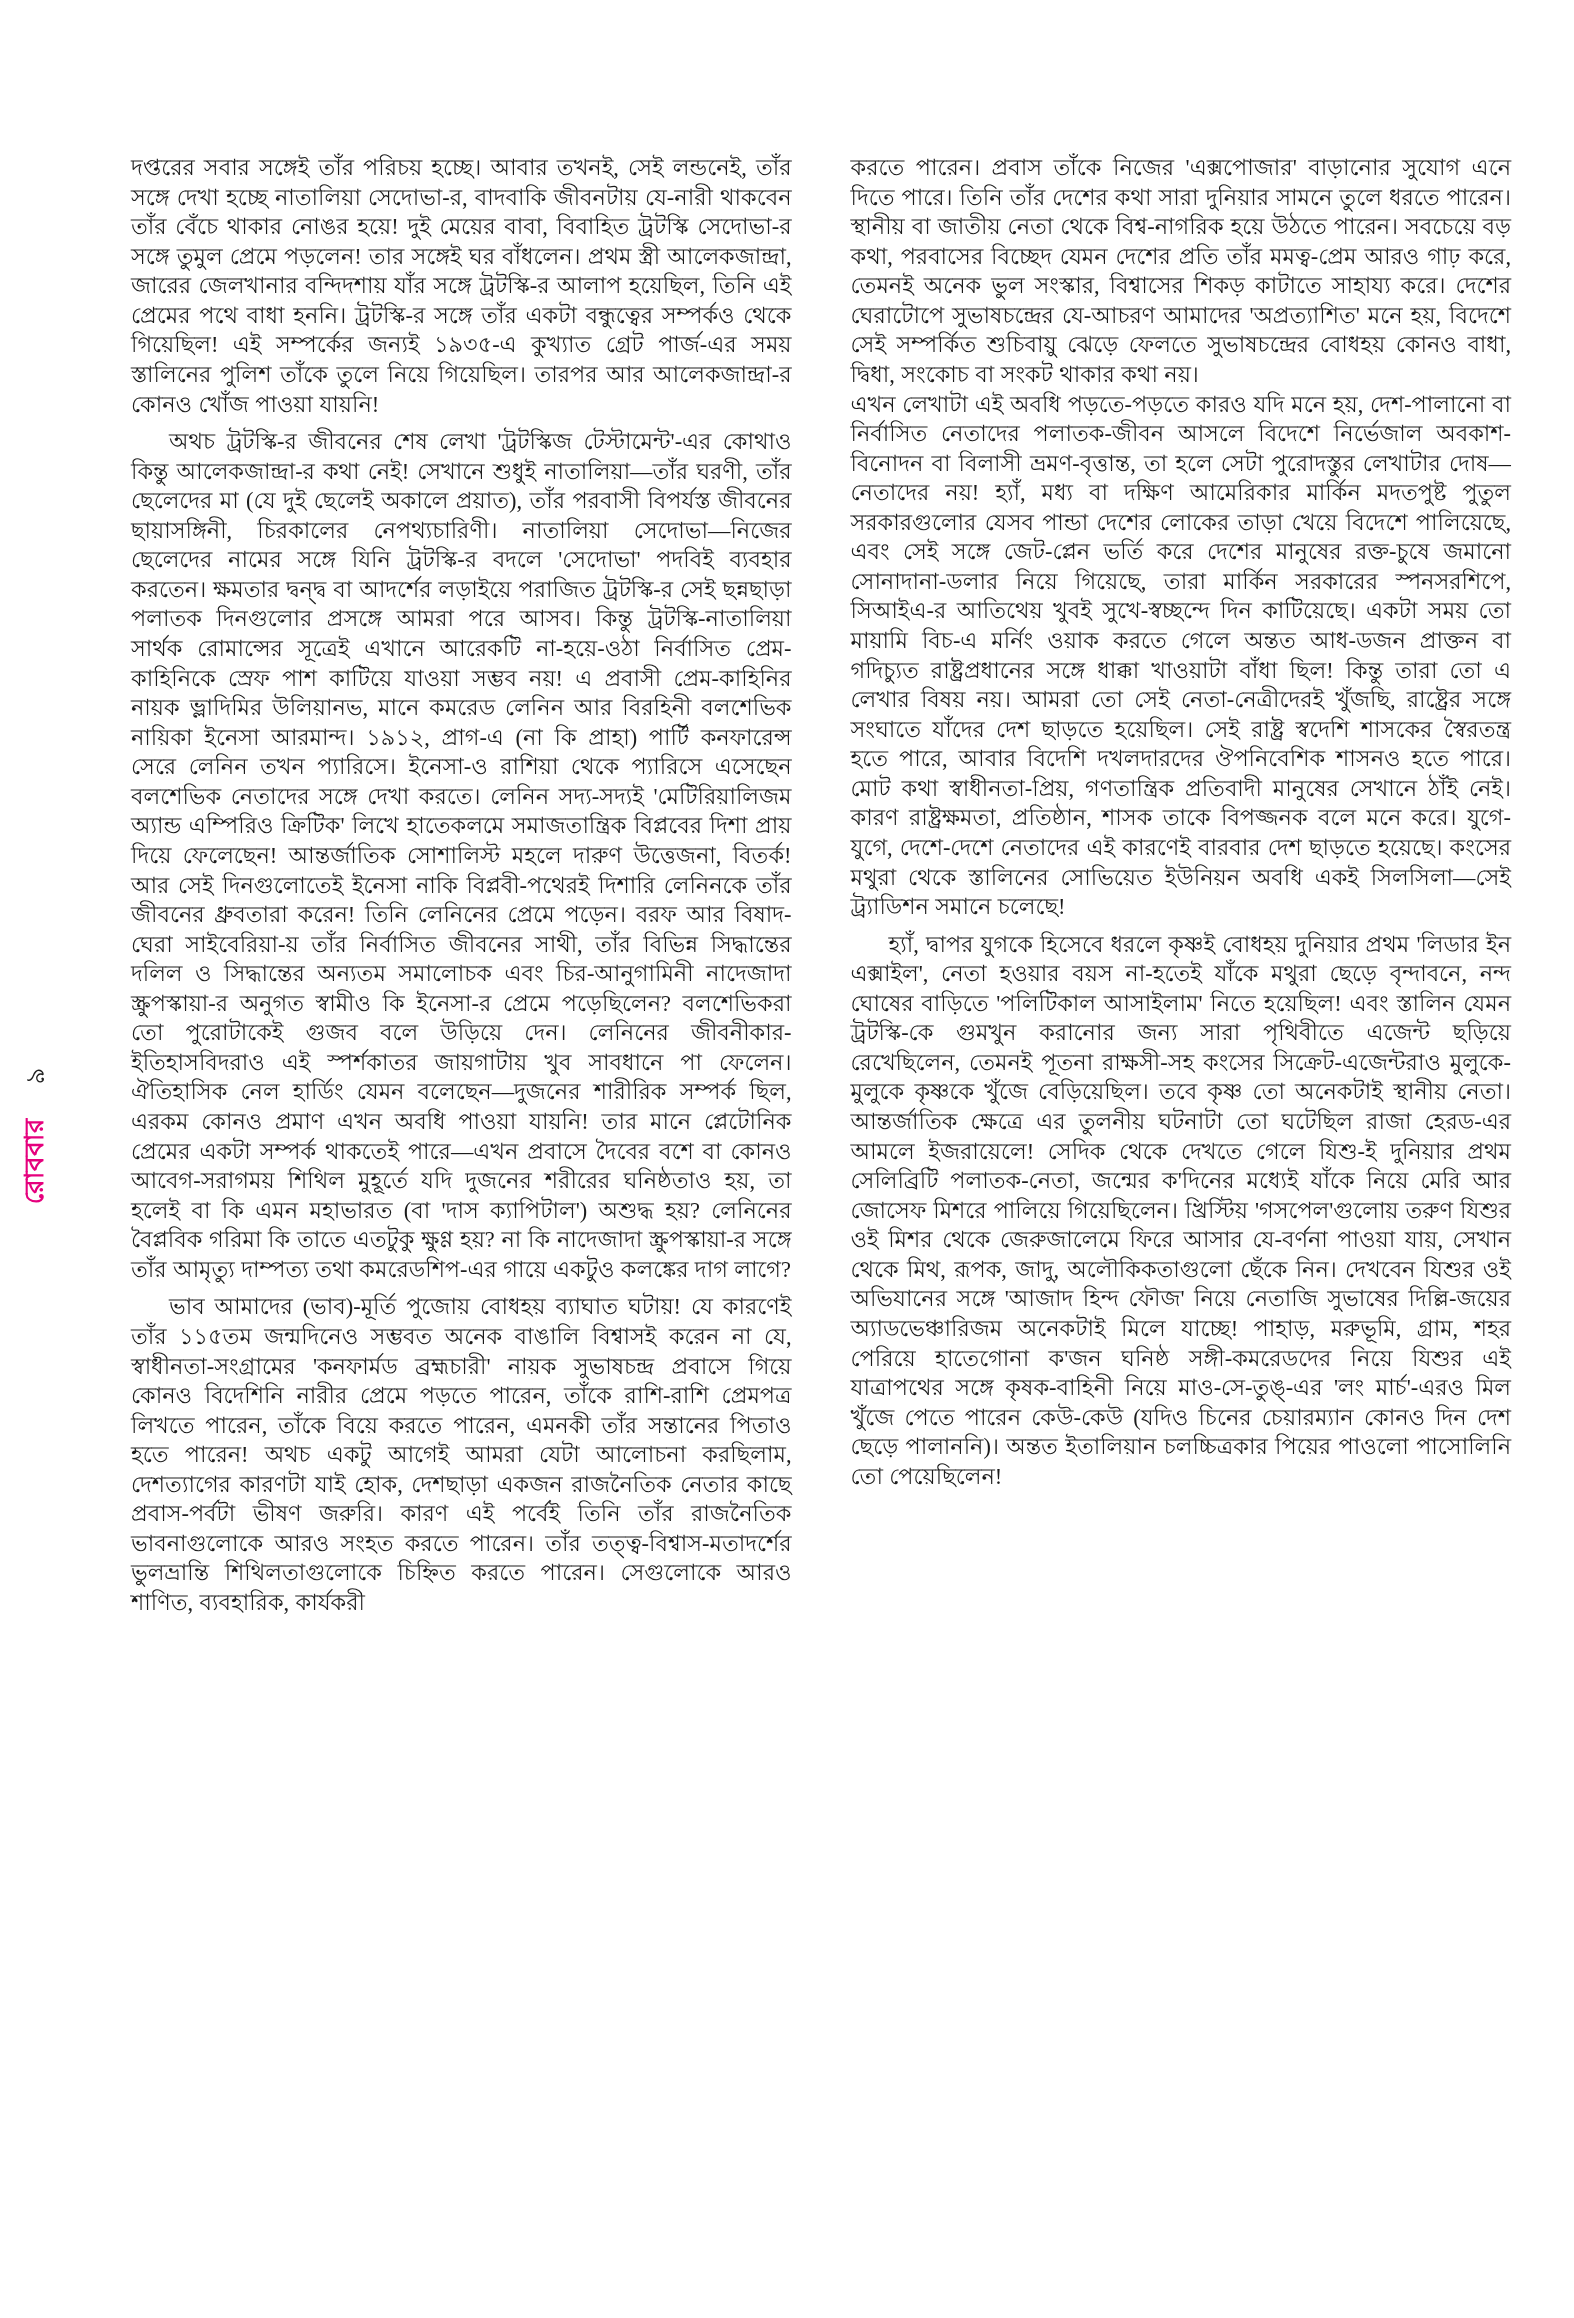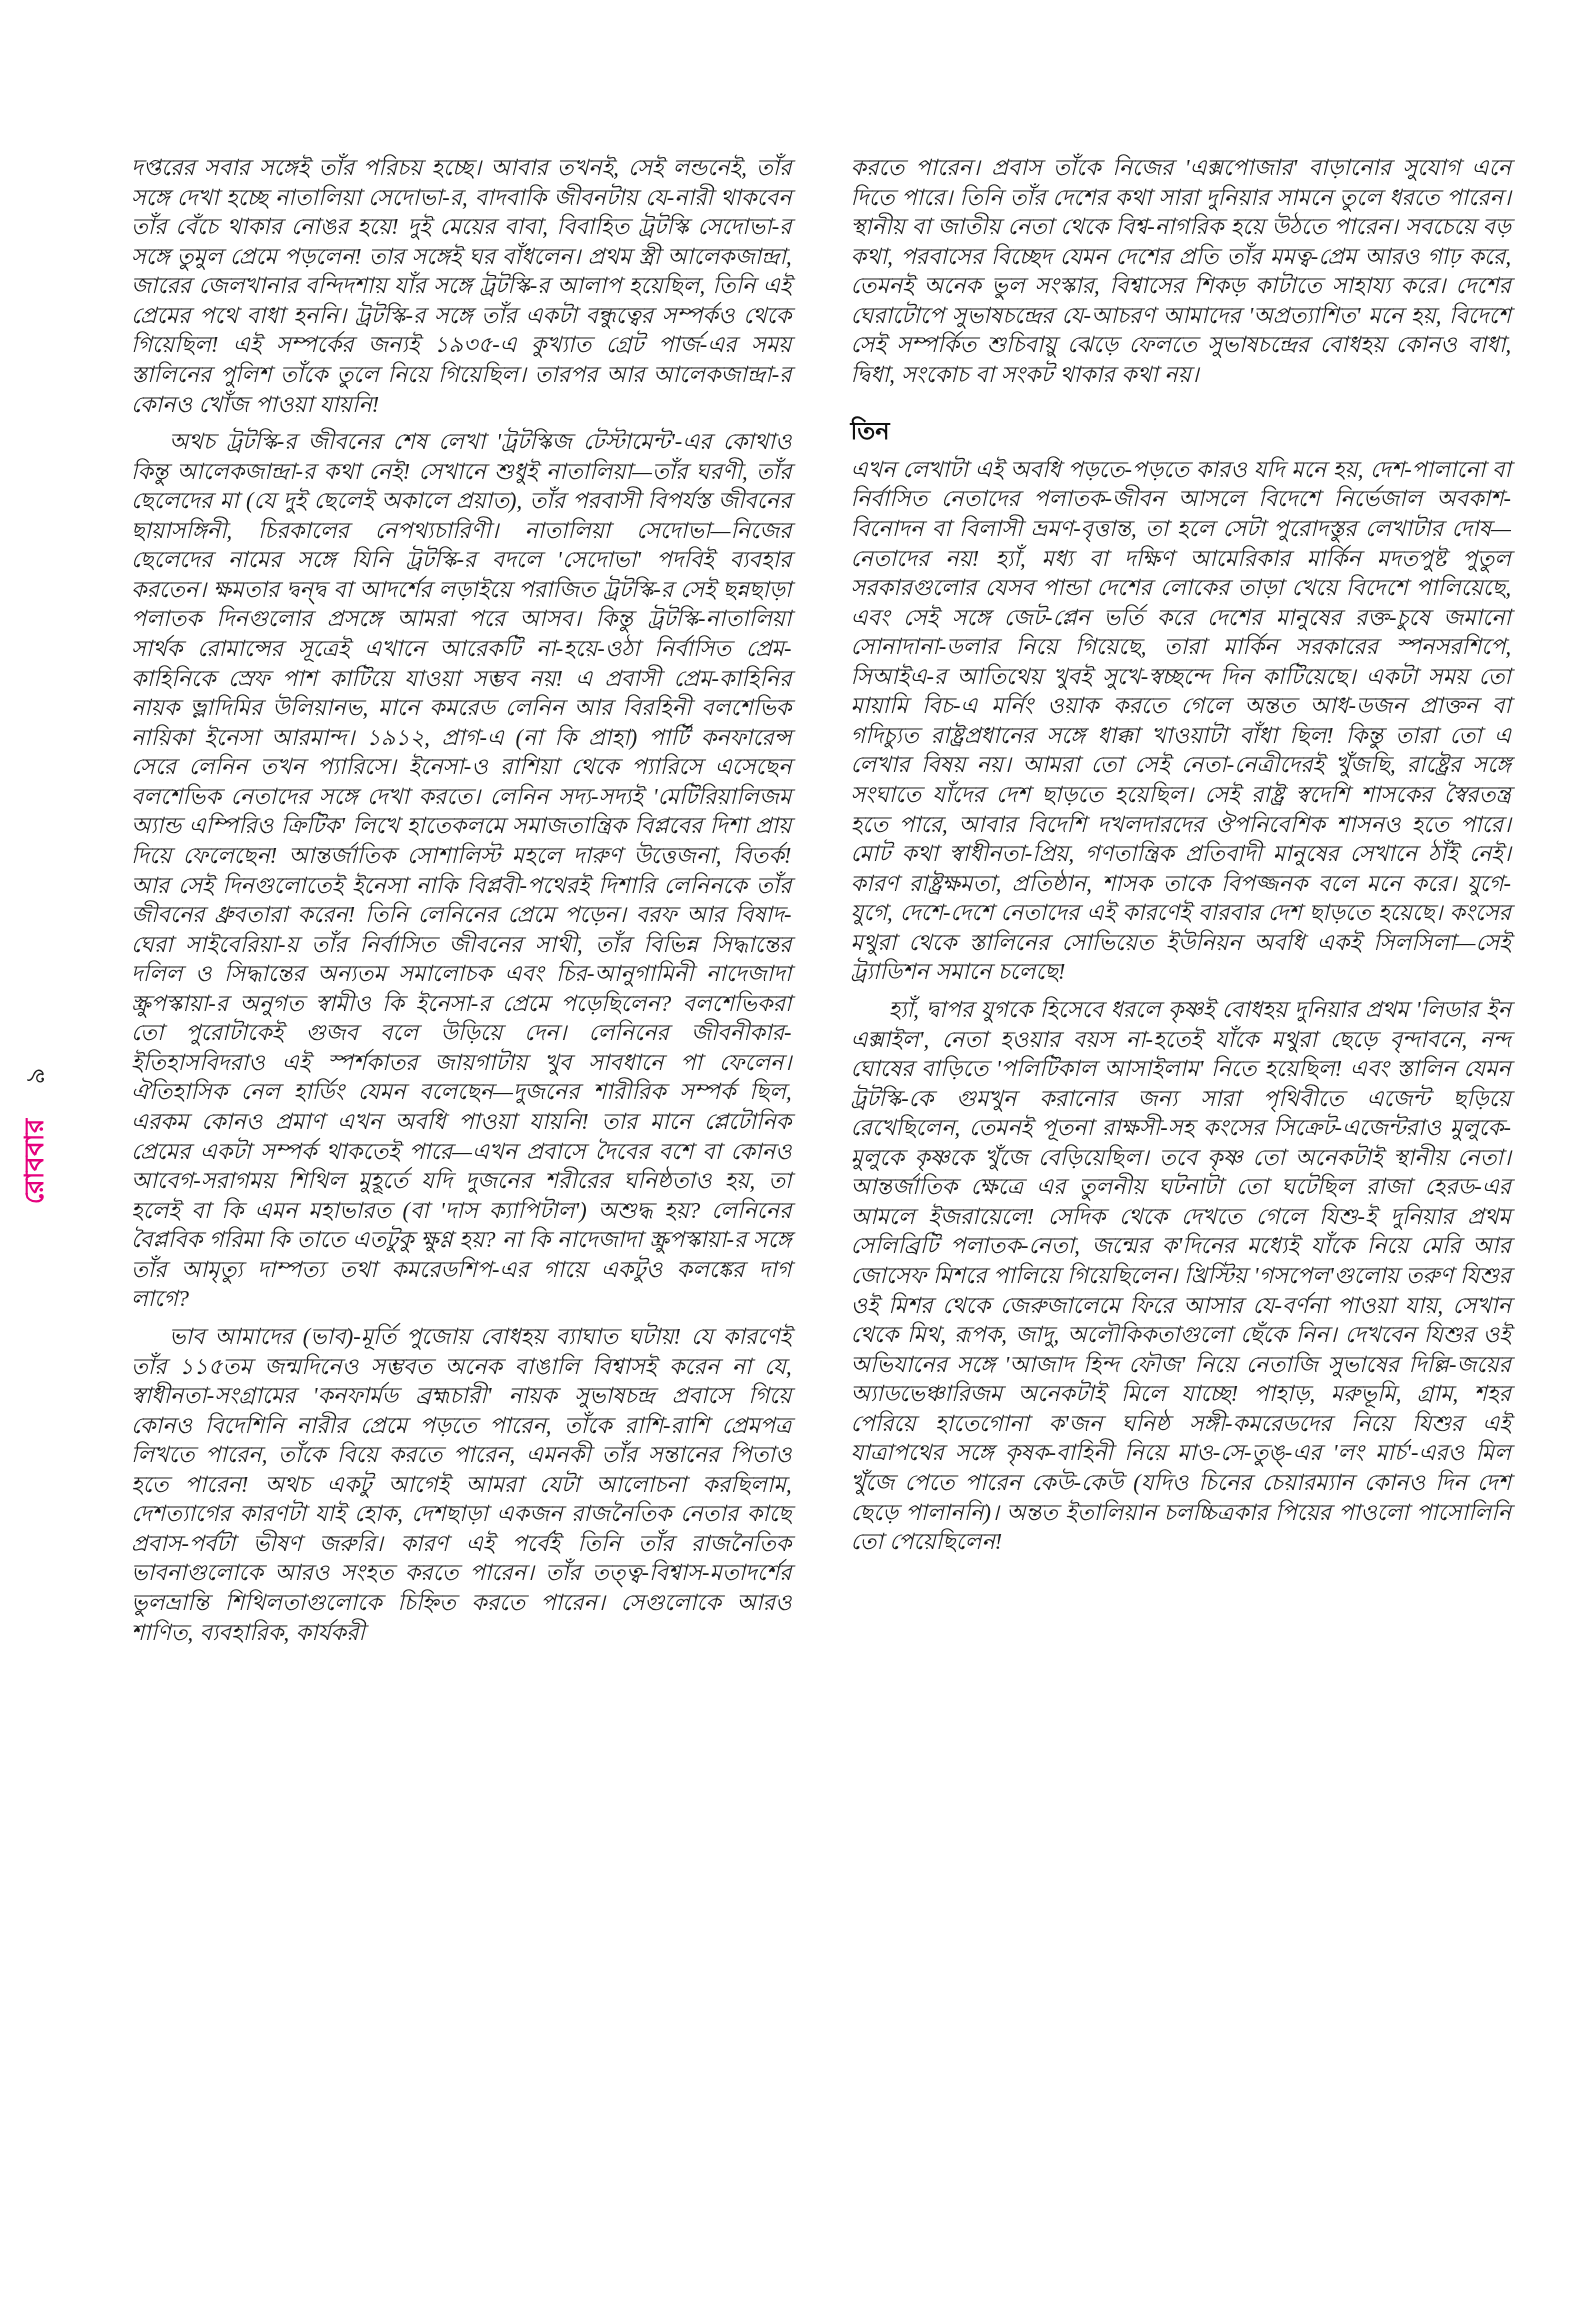--- a/index.html
+++ b/index.html
@@ -27,21 +27,20 @@
     width: 661px;
     color: #1c1c1c;
     font-size: 22.4px;
     line-height: 1.32;
     text-align: justify;
     letter-spacing: 0px;
     word-spacing: 0.8px;
   }
   .col p {
     margin: 0;
-    font-style: italic;
   }
   .col p.indent {
     text-indent: 1.7em;
     margin-top: 8px;
   }
   .section-heading {
     font-weight: bold;
     font-size: 24px;
     margin: 26px 0 7.7px 0;
     color: #111;
@@ -89,21 +88,20 @@
   <div class="columns">
 
     <div class="col">
       <p>দপ্তরের সবার সঙ্গেই তাঁর পরিচয় হচ্ছে। আবার তখনই, সেই লন্ডনেই, তাঁর সঙ্গে দেখা হচ্ছে নাতালিয়া সেদোভা-র, বাদবাকি জীবনটায় যে-নারী থাকবেন তাঁর বেঁচে থাকার নোঙর হয়ে! দুই মেয়ের বাবা, বিবাহিত ট্রটস্কি সেদোভা-র সঙ্গে তুমুল প্রেমে পড়লেন! তার সঙ্গেই ঘর বাঁধলেন। প্রথম স্ত্রী আলেকজান্দ্রা, জারের জেলখানার বন্দিদশায় যাঁর সঙ্গে ট্রটস্কি-র আলাপ হয়েছিল, তিনি এই প্রেমের পথে বাধা হননি। ট্রটস্কি-র সঙ্গে তাঁর একটা বন্ধুত্বের সম্পর্কও থেকে গিয়েছিল! এই সম্পর্কের জন্যই ১৯৩৫-এ কুখ্যাত গ্রেট পার্জ-এর সময় স্তালিনের পুলিশ তাঁকে তুলে নিয়ে গিয়েছিল। তারপর আর আলেকজান্দ্রা-র কোনও খোঁজ পাওয়া যায়নি!</p>
       <p class="indent">অথচ ট্রটস্কি-র জীবনের শেষ লেখা 'ট্রটস্কিজ টেস্টামেন্ট'-এর কোথাও কিন্তু আলেকজান্দ্রা-র কথা নেই! সেখানে শুধুই নাতালিয়া—তাঁর ঘরণী, তাঁর ছেলেদের মা (যে দুই ছেলেই অকালে প্রয়াত), তাঁর পরবাসী বিপর্যস্ত জীবনের ছায়াসঙ্গিনী, চিরকালের নেপথ্যচারিণী। নাতালিয়া সেদোভা—নিজের ছেলেদের নামের সঙ্গে যিনি ট্রটস্কি-র বদলে 'সেদোভা' পদবিই ব্যবহার করতেন। ক্ষমতার দ্বন্দ্ব বা আদর্শের লড়াইয়ে পরাজিত ট্রটস্কি-র সেই ছন্নছাড়া পলাতক দিনগুলোর প্রসঙ্গে আমরা পরে আসব। কিন্তু ট্রটস্কি-নাতালিয়া সার্থক রোমান্সের সূত্রেই এখানে আরেকটি না-হয়ে-ওঠা নির্বাসিত প্রেম-কাহিনিকে স্রেফ পাশ কাটিয়ে যাওয়া সম্ভব নয়! এ প্রবাসী প্রেম-কাহিনির নায়ক ভ্লাদিমির উলিয়ানভ, মানে কমরেড লেনিন আর বিরহিনী বলশেভিক নায়িকা ইনেসা আরমান্দ। ১৯১২, প্রাগ-এ (না কি প্রাহা) পার্টি কনফারেন্স সেরে লেনিন তখন প্যারিসে। ইনেসা-ও রাশিয়া থেকে প্যারিসে এসেছেন বলশেভিক নেতাদের সঙ্গে দেখা করতে। লেনিন সদ্য-সদ্যই 'মেটিরিয়ালিজম অ্যান্ড এম্পিরিও ক্রিটিক' লিখে হাতেকলমে সমাজতান্ত্রিক বিপ্লবের দিশা প্রায় দিয়ে ফেলেছেন! আন্তর্জাতিক সোশালিস্ট মহলে দারুণ উত্তেজনা, বিতর্ক! আর সেই দিনগুলোতেই ইনেসা নাকি বিপ্লবী-পথেরই দিশারি লেনিনকে তাঁর জীবনের ধ্রুবতারা করেন! তিনি লেনিনের প্রেমে পড়েন। বরফ আর বিষাদ-ঘেরা সাইবেরিয়া-য় তাঁর নির্বাসিত জীবনের সাথী, তাঁর বিভিন্ন সিদ্ধান্তের দলিল ও সিদ্ধান্তের অন্যতম সমালোচক এবং চির-আনুগামিনী নাদেজাদা স্ক্রুপস্কায়া-র অনুগত স্বামীও কি ইনেসা-র প্রেমে পড়েছিলেন? বলশেভিকরা তো পুরোটাকেই গুজব বলে উড়িয়ে দেন। লেনিনের জীবনীকার-ইতিহাসবিদরাও এই স্পর্শকাতর জায়গাটায় খুব সাবধানে পা ফেলেন। ঐতিহাসিক নেল হার্ডিং যেমন বলেছেন—দুজনের শারীরিক সম্পর্ক ছিল, এরকম কোনও প্রমাণ এখন অবধি পাওয়া যায়নি! তার মানে প্লেটোনিক প্রেমের একটা সম্পর্ক থাকতেই পারে—এখন প্রবাসে দৈবের বশে বা কোনও আবেগ-সরাগময় শিথিল মুহূর্তে যদি দুজনের শরীরের ঘনিষ্ঠতাও হয়, তা হলেই বা কি এমন মহাভারত (বা 'দাস ক্যাপিটাল') অশুদ্ধ হয়? লেনিনের বৈপ্লবিক গরিমা কি তাতে এতটুকু ক্ষুণ্ণ হয়? না কি নাদেজাদা স্ক্রুপস্কায়া-র সঙ্গে তাঁর আমৃত্যু দাম্পত্য তথা কমরেডশিপ-এর গায়ে একটুও কলঙ্কের দাগ লাগে?</p>
       <p class="indent">ভাব আমাদের (ভাব)-মূর্তি পুজোয় বোধহয় ব্যাঘাত ঘটায়! যে কারণেই তাঁর ১১৫তম জন্মদিনেও সম্ভবত অনেক বাঙালি বিশ্বাসই করেন না যে, স্বাধীনতা-সংগ্রামের 'কনফার্মড ব্রহ্মচারী' নায়ক সুভাষচন্দ্র প্রবাসে গিয়ে কোনও বিদেশিনি নারীর প্রেমে পড়তে পারেন, তাঁকে রাশি-রাশি প্রেমপত্র লিখতে পারেন, তাঁকে বিয়ে করতে পারেন, এমনকী তাঁর সন্তানের পিতাও হতে পারেন! অথচ একটু আগেই আমরা যেটা আলোচনা করছিলাম, দেশত্যাগের কারণটা যাই হোক, দেশছাড়া একজন রাজনৈতিক নেতার কাছে প্রবাস-পর্বটা ভীষণ জরুরি। কারণ এই পর্বেই তিনি তাঁর রাজনৈতিক ভাবনাগুলোকে আরও সংহত করতে পারেন। তাঁর তত্ত্ব-বিশ্বাস-মতাদর্শের ভুলভ্রান্তি শিথিলতাগুলোকে চিহ্নিত করতে পারেন। সেগুলোকে আরও শাণিত, ব্যবহারিক, কার্যকরী</p>
     </div>
 
     <div class="col">
       <p>করতে পারেন। প্রবাস তাঁকে নিজের 'এক্সপোজার' বাড়ানোর সুযোগ এনে দিতে পারে। তিনি তাঁর দেশের কথা সারা দুনিয়ার সামনে তুলে ধরতে পারেন। স্থানীয় বা জাতীয় নেতা থেকে বিশ্ব-নাগরিক হয়ে উঠতে পারেন। সবচেয়ে বড় কথা, পরবাসের বিচ্ছেদ যেমন দেশের প্রতি তাঁর মমত্ব-প্রেম আরও গাঢ় করে, তেমনই অনেক ভুল সংস্কার, বিশ্বাসের শিকড় কাটাতে সাহায্য করে। দেশের ঘেরাটোপে সুভাষচন্দ্রের যে-আচরণ আমাদের 'অপ্রত্যাশিত' মনে হয়, বিদেশে সেই সম্পর্কিত শুচিবায়ু ঝেড়ে ফেলতে সুভাষচন্দ্রের বোধহয় কোনও বাধা, দ্বিধা, সংকোচ বা সংকট থাকার কথা নয়।</p>
-      <div class="section-heading">তিন</div>
       <p>এখন লেখাটা এই অবধি পড়তে-পড়তে কারও যদি মনে হয়, দেশ-পালানো বা নির্বাসিত নেতাদের পলাতক-জীবন আসলে বিদেশে নির্ভেজাল অবকাশ-বিনোদন বা বিলাসী ভ্রমণ-বৃত্তান্ত, তা হলে সেটা পুরোদস্তুর লেখাটার দোষ—নেতাদের নয়! হ্যাঁ, মধ্য বা দক্ষিণ আমেরিকার মার্কিন মদতপুষ্ট পুতুল সরকারগুলোর যেসব পান্ডা দেশের লোকের তাড়া খেয়ে বিদেশে পালিয়েছে, এবং সেই সঙ্গে জেট-প্লেন ভর্তি করে দেশের মানুষের রক্ত-চুষে জমানো সোনাদানা-ডলার নিয়ে গিয়েছে, তারা মার্কিন সরকারের স্পনসরশিপে, সিআইএ-র আতিথেয় খুবই সুখে-স্বচ্ছন্দে দিন কাটিয়েছে। একটা সময় তো মায়ামি বিচ-এ মর্নিং ওয়াক করতে গেলে অন্তত আধ-ডজন প্রাক্তন বা গদিচ্যুত রাষ্ট্রপ্রধানের সঙ্গে ধাক্কা খাওয়াটা বাঁধা ছিল! কিন্তু তারা তো এ লেখার বিষয় নয়। আমরা তো সেই নেতা-নেত্রীদেরই খুঁজছি, রাষ্ট্রের সঙ্গে সংঘাতে যাঁদের দেশ ছাড়তে হয়েছিল। সেই রাষ্ট্র স্বদেশি শাসকের স্বৈরতন্ত্র হতে পারে, আবার বিদেশি দখলদারদের ঔপনিবেশিক শাসনও হতে পারে। মোট কথা স্বাধীনতা-প্রিয়, গণতান্ত্রিক প্রতিবাদী মানুষের সেখানে ঠাঁই নেই। কারণ রাষ্ট্রক্ষমতা, প্রতিষ্ঠান, শাসক তাকে বিপজ্জনক বলে মনে করে। যুগে-যুগে, দেশে-দেশে নেতাদের এই কারণেই বারবার দেশ ছাড়তে হয়েছে। কংসের মথুরা থেকে স্তালিনের সোভিয়েত ইউনিয়ন অবধি একই সিলসিলা—সেই ট্র্যাডিশন সমানে চলেছে!</p>
       <p class="indent">হ্যাঁ, দ্বাপর যুগকে হিসেবে ধরলে কৃষ্ণই বোধহয় দুনিয়ার প্রথম 'লিডার ইন এক্সাইল', নেতা হওয়ার বয়স না-হতেই যাঁকে মথুরা ছেড়ে বৃন্দাবনে, নন্দ ঘোষের বাড়িতে 'পলিটিকাল আসাইলাম' নিতে হয়েছিল! এবং স্তালিন যেমন ট্রটস্কি-কে গুমখুন করানোর জন্য সারা পৃথিবীতে এজেন্ট ছড়িয়ে রেখেছিলেন, তেমনই পূতনা রাক্ষসী-সহ কংসের সিক্রেট-এজেন্টরাও মুলুকে-মুলুকে কৃষ্ণকে খুঁজে বেড়িয়েছিল। তবে কৃষ্ণ তো অনেকটাই স্থানীয় নেতা। আন্তর্জাতিক ক্ষেত্রে এর তুলনীয় ঘটনাটা তো ঘটেছিল রাজা হেরড-এর আমলে ইজরায়েলে! সেদিক থেকে দেখতে গেলে যিশু-ই দুনিয়ার প্রথম সেলিব্রিটি পলাতক-নেতা, জন্মের ক'দিনের মধ্যেই যাঁকে নিয়ে মেরি আর জোসেফ মিশরে পালিয়ে গিয়েছিলেন। খ্রিস্টিয় 'গসপেল'গুলোয় তরুণ যিশুর ওই মিশর থেকে জেরুজালেমে ফিরে আসার যে-বর্ণনা পাওয়া যায়, সেখান থেকে মিথ, রূপক, জাদু, অলৌকিকতাগুলো ছেঁকে নিন। দেখবেন যিশুর ওই অভিযানের সঙ্গে 'আজাদ হিন্দ ফৌজ' নিয়ে নেতাজি সুভাষের দিল্লি-জয়ের অ্যাডভেঞ্চারিজম অনেকটাই মিলে যাচ্ছে! পাহাড়, মরুভূমি, গ্রাম, শহর পেরিয়ে হাতেগোনা ক'জন ঘনিষ্ঠ সঙ্গী-কমরেডদের নিয়ে যিশুর এই যাত্রাপথের সঙ্গে কৃষক-বাহিনী নিয়ে মাও-সে-তুঙ্-এর 'লং মার্চ'-এরও মিল খুঁজে পেতে পারেন কেউ-কেউ (যদিও চিনের চেয়ারম্যান কোনও দিন দেশ ছেড়ে পালাননি)। অন্তত ইতালিয়ান চলচ্চিত্রকার পিয়ের পাওলো পাসোলিনি তো পেয়েছিলেন!</p>
     </div>
 
   </div>
 
 </div>
 
 
 </body></html>

